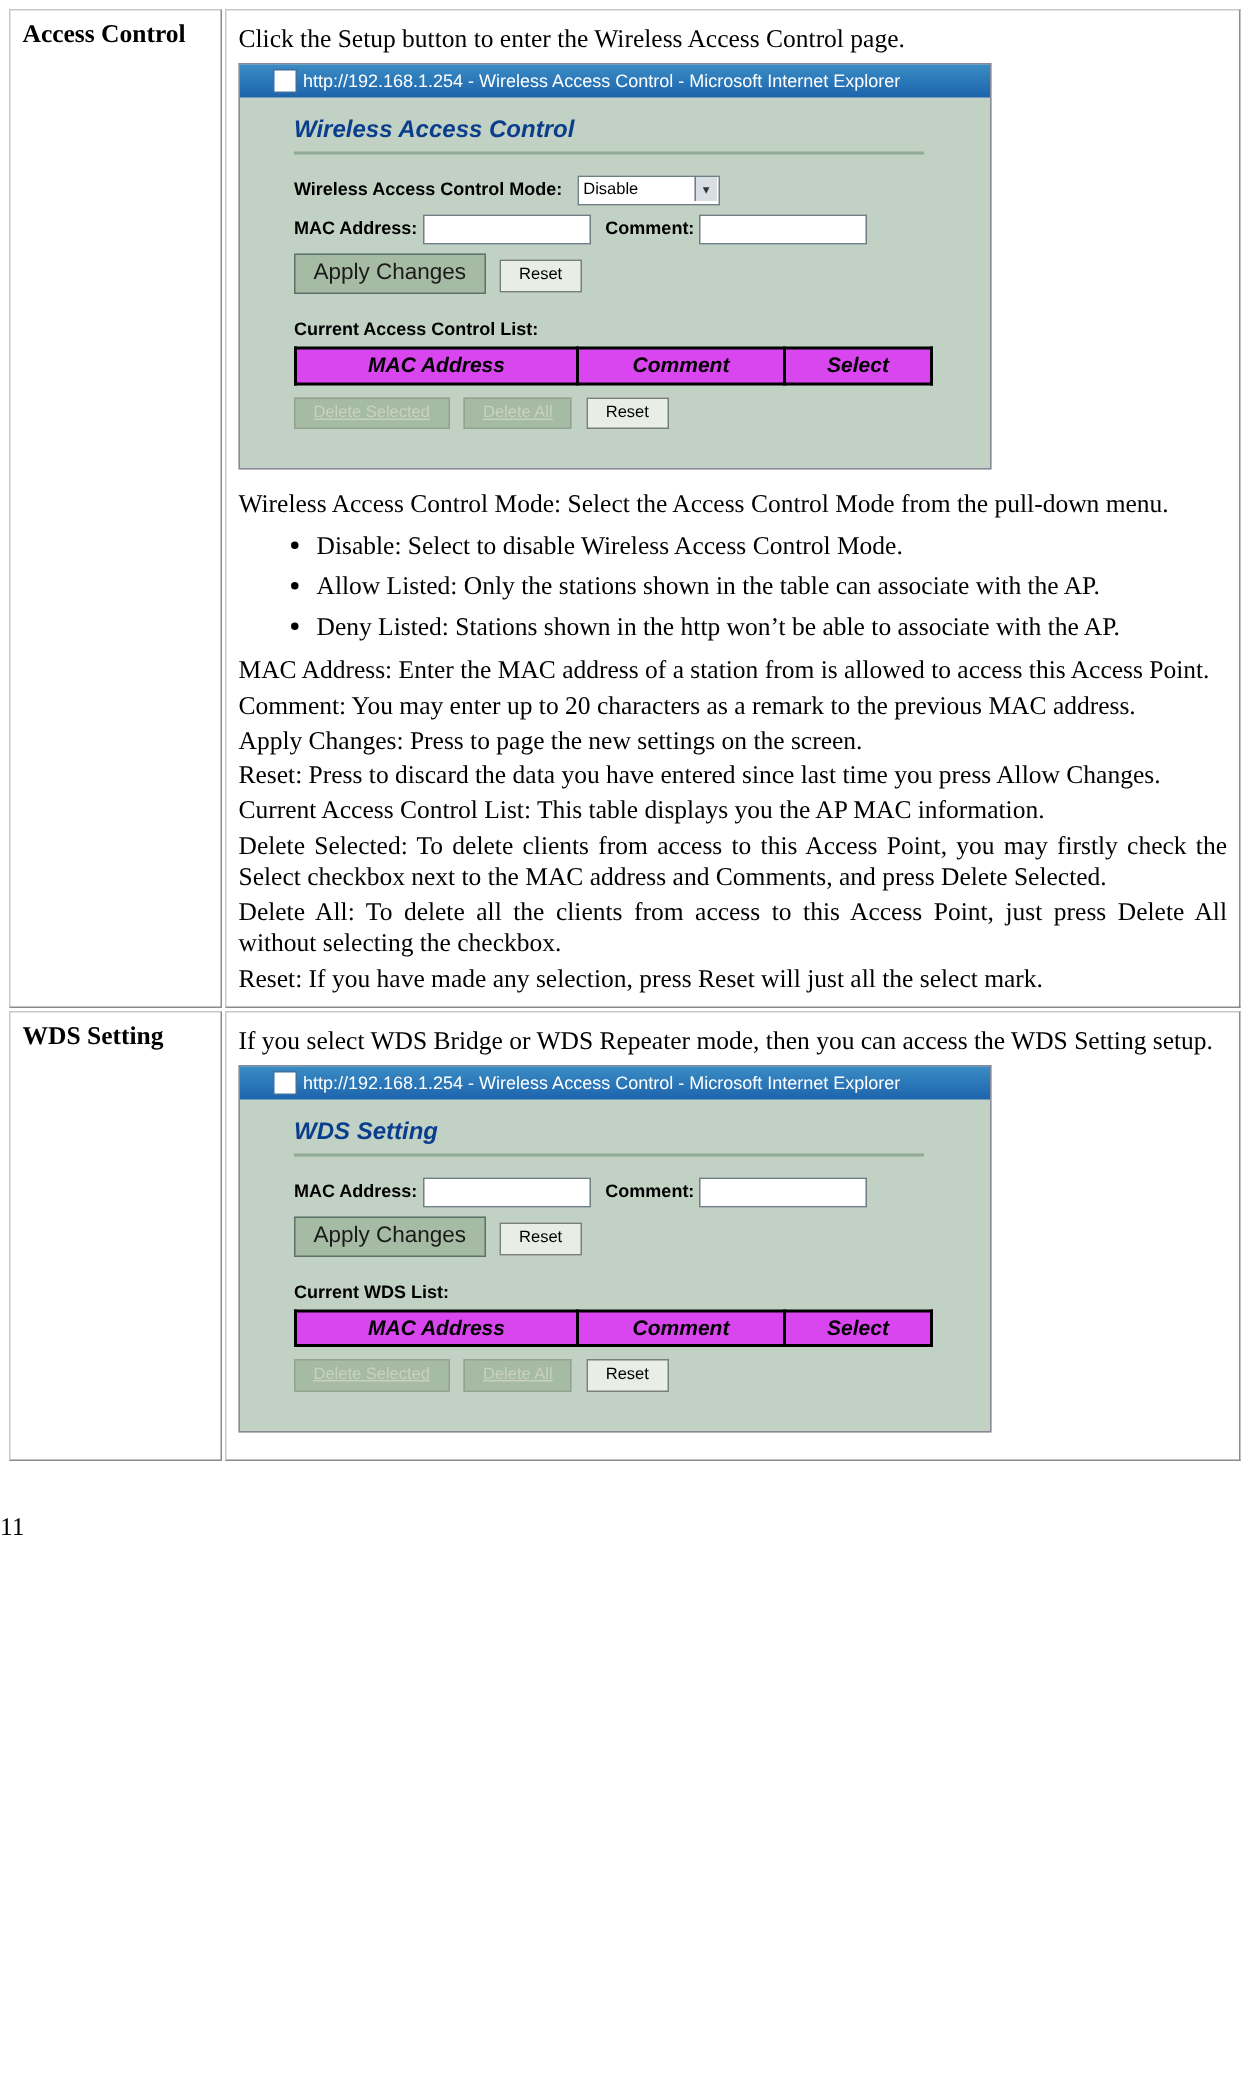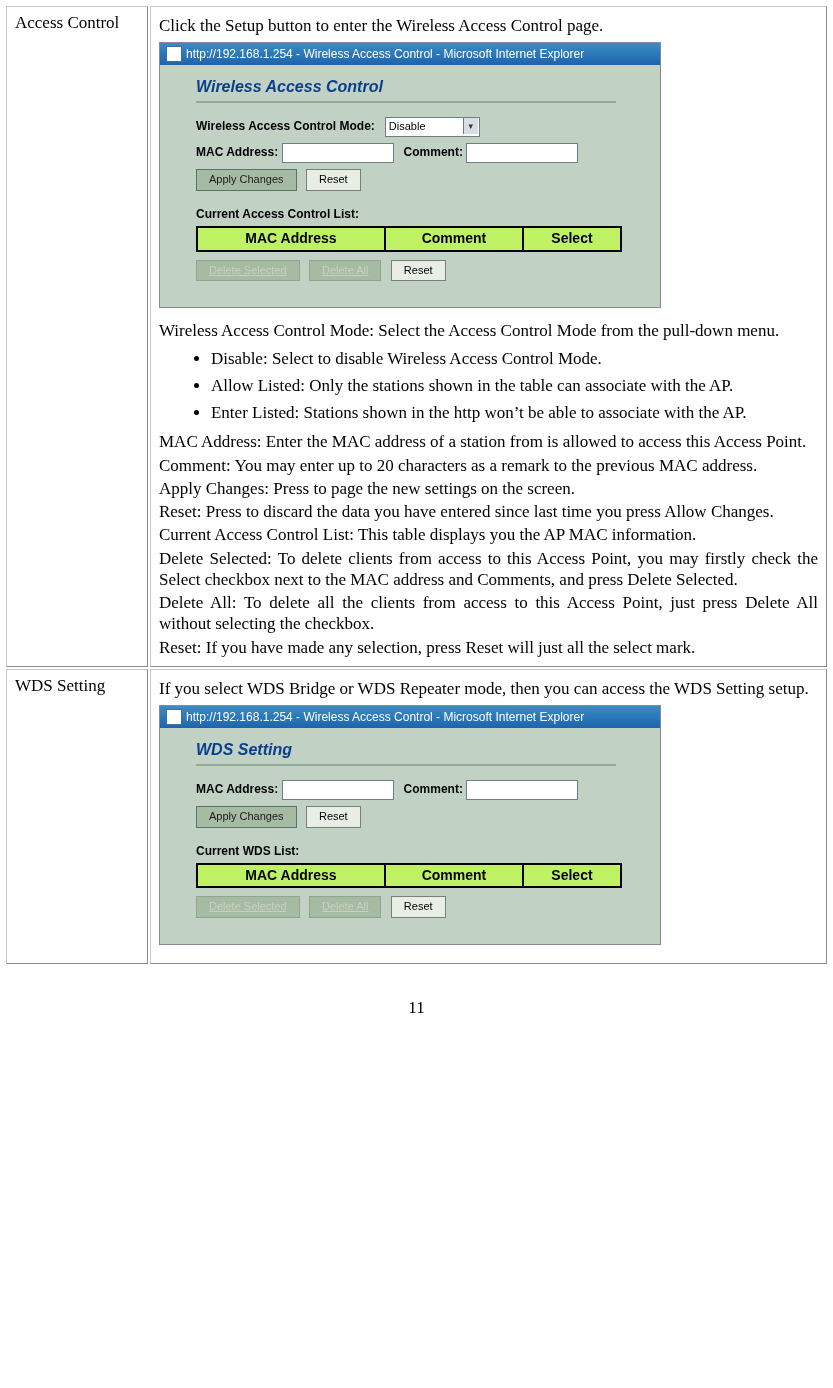--- a/index.html
+++ b/index.html
@@ -19,21 +19,21 @@
   .outer-table td {
     vertical-align: top;
     padding: 6px 8px;
     border: 1px solid #c8c8c8;
     border-right-color: #8a8a8a;
     border-bottom-color: #8a8a8a;
     font-size: 17px;
   }
   .left-col {
     width: 120px;
-    font-weight: normal;
+    font-weight: bold;
   }
   .right-col {
     width: 640px;
     line-height: 1.25;
   }
   .right-col p {
     margin: 2px 0;
     text-align: justify;
   }
   .right-col ul {
@@ -52,21 +52,21 @@
     border: 1px solid #889;
     background: #c1d2c5;
     margin: 6px 0 12px 0;
     font-family: Tahoma, Arial, sans-serif;
     font-size: 12px;
   }
   .shot-title {
     background: linear-gradient(to bottom, #3a8dc4, #1d63ad);
     color: #fff;
     font-size: 12px;
-    padding: 3px 6px;
+    padding: 3px 22px;
     display: flex;
     align-items: center;
     gap: 4px;
   }
   .shot-title-icon {
     width: 14px;
     height: 14px;
     background: #fff;
     border: 1px solid #3d6fa0;
     display: inline-block;
@@ -120,21 +120,21 @@
     text-align: center;
     font-size: 9px;
     line-height: 16px;
     color: #333;
   }
   .btn {
     display: inline-block;
     padding: 3px 12px;
     border: 1px solid #5d716b;
     background: #a6bba3;
-    font-size: 11px;
+    font-size: 15px;
     margin-right: 6px;
     font-family: Arial, sans-serif;
     color: #1a1a1a;
   }
   .btn-plain {
     display: inline-block;
     padding: 3px 12px;
     border: 1px solid #7a8075;
     background: #e8ede6;
     font-size: 11px;
@@ -152,28 +152,29 @@
     text-decoration: underline;
     font-family: Arial, sans-serif;
   }
   .sublabel { font-weight: bold; font-size: 12px; margin: 16px 0 4px 0; }
   .innertable {
     border-collapse: collapse;
     margin: 2px 0 8px 0;
   }
   .innertable th {
     border: 2px solid #000;
-    background: #bef264;
+    background: #d946ef;
     font-family: Arial, sans-serif;
     font-weight: bold;
     font-size: 14px;
     padding: 2px 18px;
+    font-style: italic;
   }
   .pagenum {
-    text-align: center;
+    text-align: left;
     font-family: "Times New Roman", Times, serif;
     font-size: 17px;
     margin: 32px 0 6px 0;
   }
 </style>
 </head>
 <body>
 
 <table class="outer-table">
 
@@ -225,21 +226,21 @@
           </div>
         </div>
       </div>
 
       <p>
         <span class="bold">Wireless Access Control Mode:</span><span> Select the Access Control Mode from the pull-down menu.</span>
       </p>
       <ul>
         <li><span class="bold">Disable</span><span>: Select to disable Wireless Access Control Mode.</span></li>
         <li><span class="bold">Allow Listed</span><span>: Only the stations shown in the table can associate with the AP.</span></li>
-        <li><span class="bold">Enter Listed</span><span>: Stations shown in the http won’t be able to associate with the AP.</span></li>
+        <li><span class="bold">Deny Listed</span><span>: Stations shown in the http won’t be able to associate with the AP.</span></li>
       </ul>
 
       <p><span class="bold">MAC Address:</span><span> Enter the MAC address of a station from is allowed to access this Access Point.</span></p>
       <p><span class="bold">Comment:</span><span> You may enter up to 20 characters as a remark to the previous MAC address.</span></p>
       <p><span class="bold">Apply Changes:</span><span> Press to page the new settings on the screen.</span></p>
       <p><span class="bold">Reset:</span><span> Press to discard the data you have entered since last time you press Allow Changes.</span></p>
       <p><span class="bold">Current Access Control List:</span><span> This table displays you the AP MAC information.</span></p>
       <p>
         <span class="bold">Delete Selected:</span><span> To delete clients from access to this Access Point, you may firstly check the </span><span class="bold">Select</span><span> checkbox next to the MAC address and Comments, and press </span><span class="bold">Delete Selected</span><span>.</span>
       </p>

